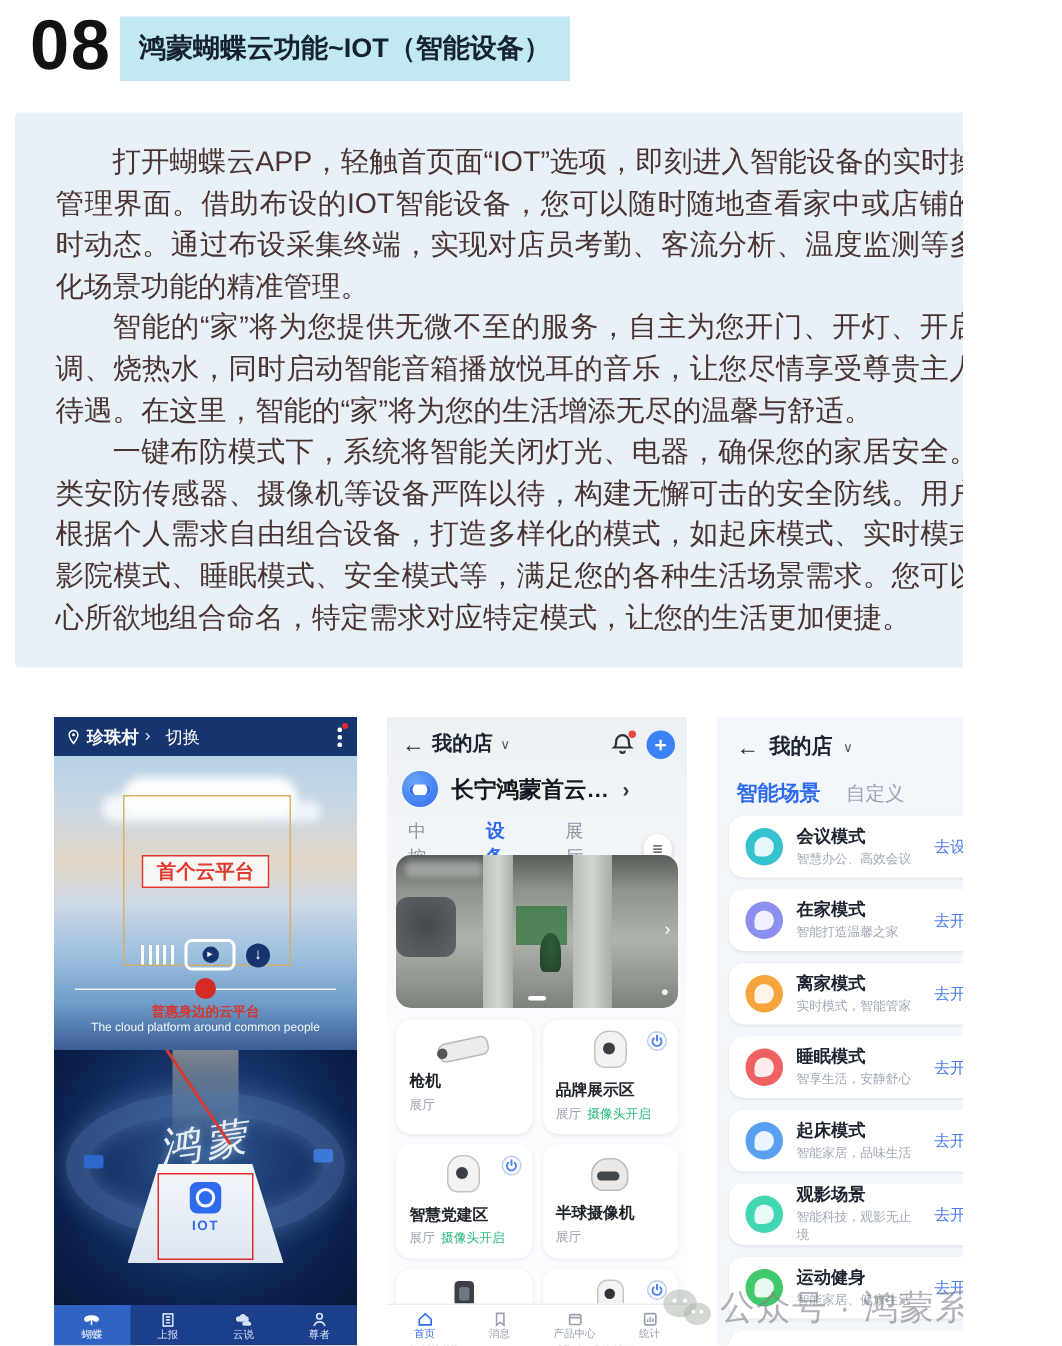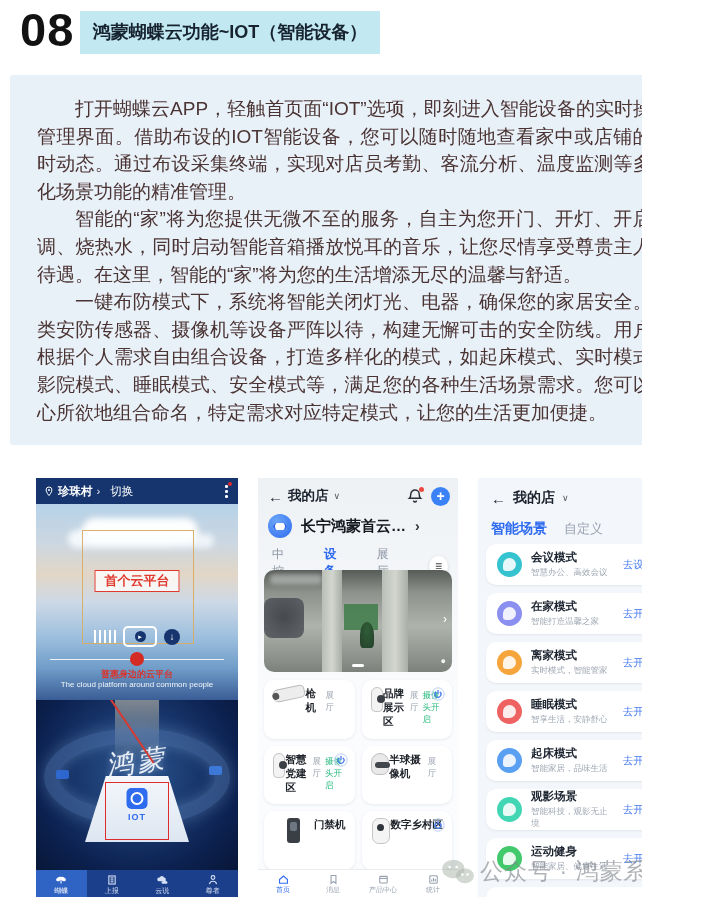--- a/index.html
+++ b/index.html
@@ -107,21 +107,21 @@
   .mp-feed .green{position:absolute;left:80px;top:34px;width:34px;height:26px;background:#3f7d4a;opacity:.85;}
   .mp-feed .darkL{position:absolute;left:0;top:28px;width:40px;height:40px;background:radial-gradient(circle,#2e3138,#50545a);border-radius:8px;opacity:.8;}
   .mp-feed .plant{position:absolute;left:96px;top:52px;width:14px;height:26px;background:radial-gradient(ellipse at 50% 30%,#2f5e38,#24402a);border-radius:50% 50% 20% 20%;}
   .mp-feed .glare{position:absolute;left:6px;top:4px;width:52px;height:10px;background:rgba(255,255,255,.35);filter:blur(2px);border-radius:4px;}
   .mp-feed .dash{position:absolute;left:50%;bottom:5px;transform:translateX(-50%);width:12px;height:3px;border-radius:2px;background:#fff;}
   .mp-feed .mic{position:absolute;right:6px;bottom:6px;color:#f2f2f2;font-size:9px;}
   .mp-feed .arr{position:absolute;right:5px;top:42px;color:#fff;font-size:12px;}
   .mp-grid{position:absolute;top:202px;left:6px;right:6px;bottom:27px;display:grid;grid-template-columns:1fr 1fr;
            grid-auto-rows:1fr;gap:7px;}
   .mp-card{position:relative;background:#fff;border-radius:10px;box-shadow:0 1px 3px rgba(140,150,165,.18);
-           padding:7px 9px;box-sizing:border-box;display:flex;flex-direction:row;justify-content:center;}
+           padding:7px 9px;box-sizing:border-box;display:flex;flex-direction:column;justify-content:center;}
   .mp-card .power{position:absolute;right:7px;top:7px;width:14px;height:14px;}
   .mp-name{font-size:10.5px;font-weight:bold;color:#20242b;}
   .mp-meta{margin-top:3px;font-size:8.5px;color:#9aa3af;display:flex;gap:4px;}
   .mp-meta .on{color:#27b97c;}
   .dev{margin:0 auto 8px auto;position:relative;}
   .dev-bullet{width:32px;height:11px;background:#ededed;border:1px solid #b9b9b9;border-radius:5px;transform:rotate(-12deg);}
   .dev-bullet::after{content:"";position:absolute;left:-2px;top:2px;width:7px;height:7px;border-radius:50%;background:#555;}
   .dev-dome{width:20px;height:23px;background:#f3f3f3;border:1px solid #c4c4c4;border-radius:10px 10px 7px 7px;}
   .dev-dome::after{content:"";position:absolute;left:5px;top:7px;width:8px;height:8px;border-radius:50%;background:#3a3f46;}
   .dev-ptz{width:23px;height:20px;background:#e9e9e9;border:1px solid #bdbdbd;border-radius:11px 11px 8px 8px;}

